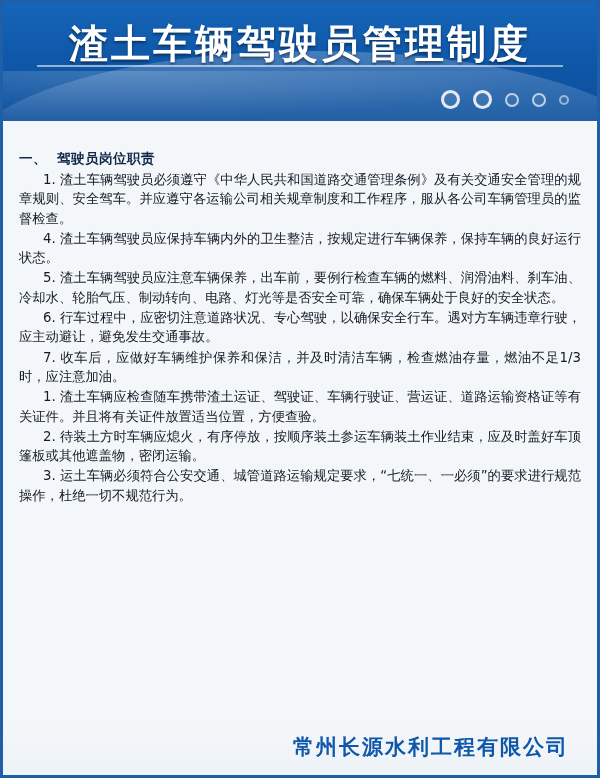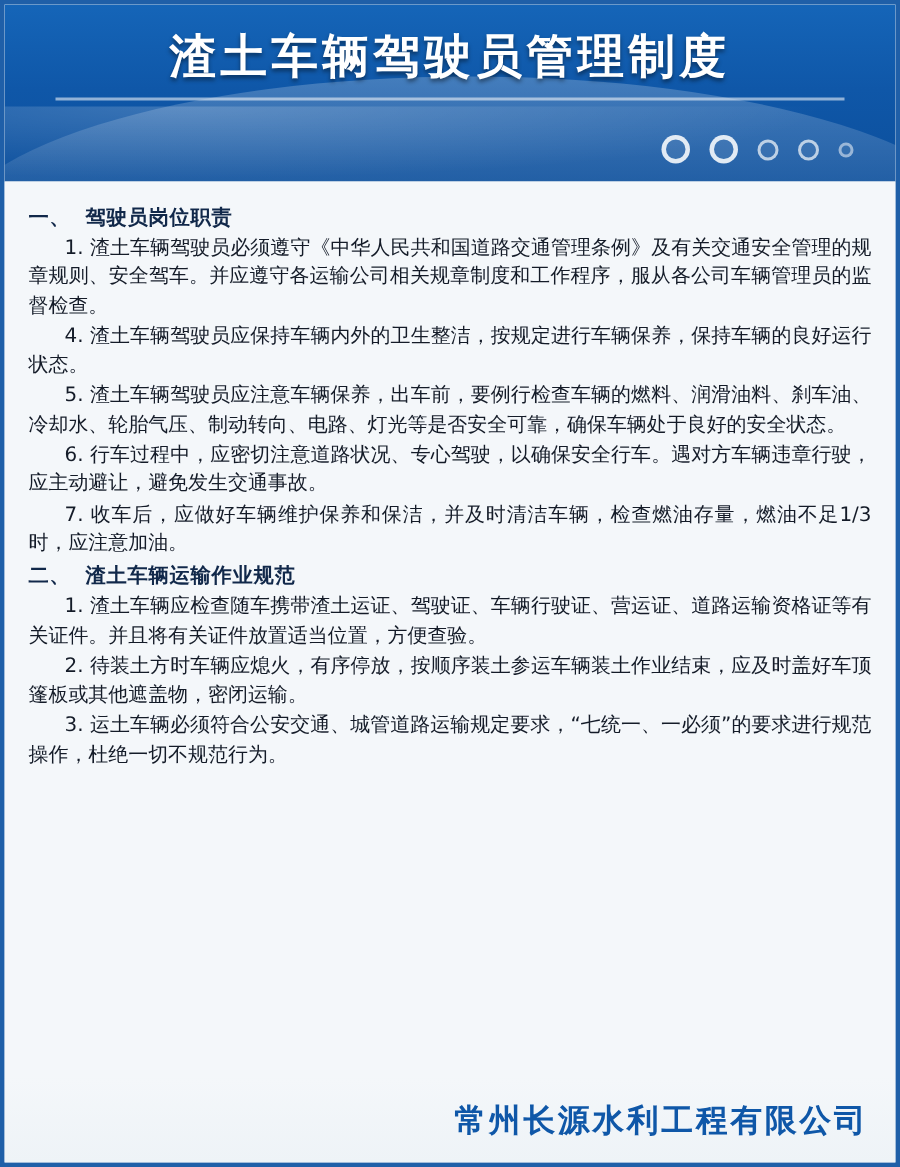--- a/index.html
+++ b/index.html
@@ -32,21 +32,21 @@
     position:absolute;left:-40px;bottom:-40px;width:700px;height:110px;
     border-radius:50%/100% 100% 0 0;
     background:linear-gradient(180deg, rgba(255,255,255,0.22), rgba(255,255,255,0.02));
   }
   .title{
     position:absolute;top:14px;left:0;right:0;
     text-align:center;
     color:#ffffff;
     font-family:"DejaVu Sans",sans-serif;
     font-weight:bold;
-    font-size:31px;
+    font-size:39px;
     letter-spacing:3px;
     text-shadow:0 2px 3px rgba(0,0,0,.45);
   }
   .title-rule{
     position:absolute;top:62px;left:34px;right:34px;height:2px;
     background:rgba(255,255,255,.55);
   }
   .dots{
     position:absolute;right:28px;bottom:12px;
     display:flex;gap:13px;align-items:center;
@@ -66,21 +66,21 @@
     padding:12px 16px 0 16px;
     height:598px;
     box-sizing:border-box;
     background:#f4f7fa;
   }
   .sec-head{
     font-family:"DejaVu Sans",sans-serif;
     font-weight:bold;
     font-size:13.5px;
     color:#11284a;
-    margin:3px 0 2px 0;
+    margin:17px 0 2px 0;
     letter-spacing:.5px;
   }
   .sec-head .num{margin-right:10px;}
   p.para{
     margin:0 0 1px 0;
     font-family:"DejaVu Sans",sans-serif;
     font-size:13.3px;
     line-height:19.3px;
     color:#141b28;
     text-align:justify;
@@ -88,21 +88,21 @@
     text-indent:0;
   }
   p.indent{text-indent:24px;}
 
   
   .footer{
     position:absolute;left:0;right:0;bottom:0;
     height:56px;
     background:linear-gradient(180deg,#f4f7fa 0%,#eef3f7 100%);
     display:flex;align-items:center;justify-content:flex-end;
-    padding-right:18px;
+    padding-right:28px;
     box-sizing:border-box;
   }
   .company{
     font-family:"DejaVu Sans",sans-serif;
     font-weight:bold;
     font-size:21px;
     color:#0f57a8;
     letter-spacing:2px;
   }
 </style>
@@ -129,23 +129,20 @@
 
     <div class="sec-head">
       <span class="num">一、</span><span>驾驶员岗位职责</span>
     </div>
     <p class="para indent">1. 渣土车辆驾驶员必须遵守《中华人民共和国道路交通管理条例》及有关交通安全管理的规章规则、安全驾车。并应遵守各运输公司相关规章制度和工作程序，服从各公司车辆管理员的监督检查。</p>
     <p class="para indent">4. 渣土车辆驾驶员应保持车辆内外的卫生整洁，按规定进行车辆保养，保持车辆的良好运行状态。</p>
     <p class="para indent">5. 渣土车辆驾驶员应注意车辆保养，出车前，要例行检查车辆的燃料、润滑油料、刹车油、冷却水、轮胎气压、制动转向、电路、灯光等是否安全可靠，确保车辆处于良好的安全状态。</p>
     <p class="para indent">6. 行车过程中，应密切注意道路状况、专心驾驶，以确保安全行车。遇对方车辆违章行驶，应主动避让，避免发生交通事故。</p>
     <p class="para indent">7. 收车后，应做好车辆维护保养和保洁，并及时清洁车辆，检查燃油存量，燃油不足1/3时，应注意加油。</p>
 
-    <div class="sec-head">
-      <span class="num">二、</span><span>渣土车辆运输作业规范</span>
-    </div>
     <p class="para indent">1. 渣土车辆应检查随车携带渣土运证、驾驶证、车辆行驶证、营运证、道路运输资格证等有关证件。并且将有关证件放置适当位置，方便查验。</p>
     <p class="para indent">2. 待装土方时车辆应熄火，有序停放，按顺序装土参运车辆装土作业结束，应及时盖好车顶篷板或其他遮盖物，密闭运输。</p>
     <p class="para indent">3. 运土车辆必须符合公安交通、城管道路运输规定要求，“七统一、一必须”的要求进行规范操作，杜绝一切不规范行为。</p>
 
   </div>
 
   <div class="footer">
     <div class="company">常州长源水利工程有限公司</div>
   </div>
 

